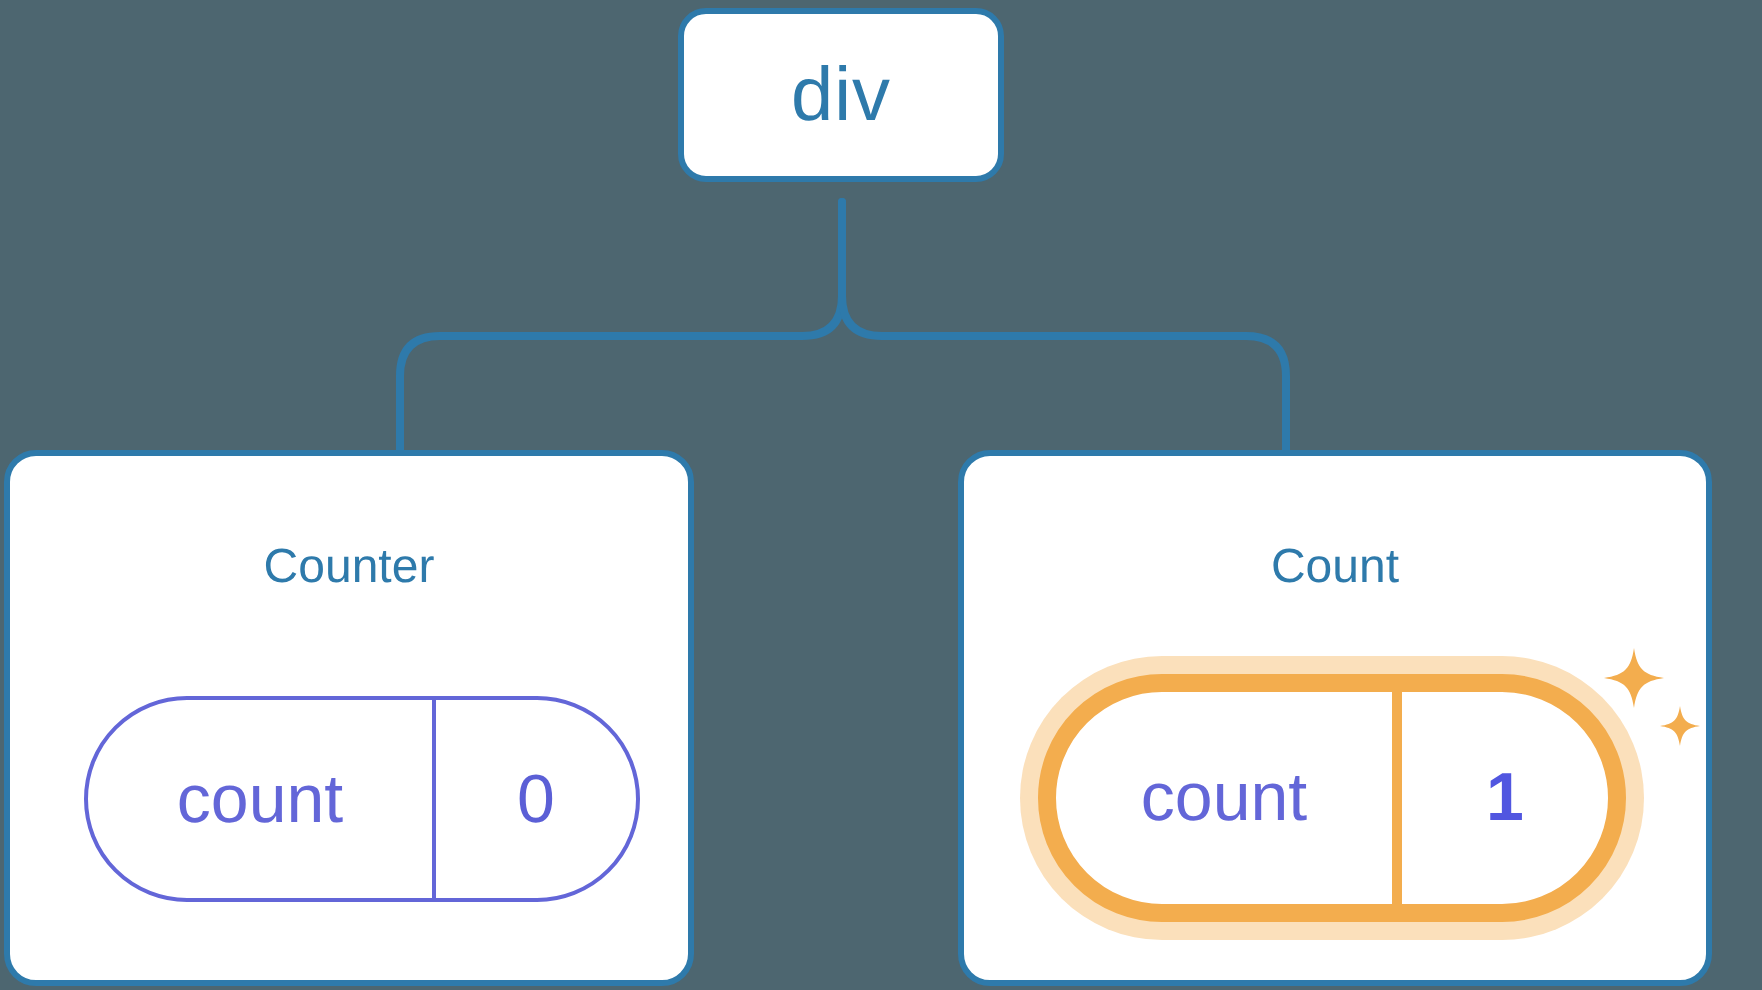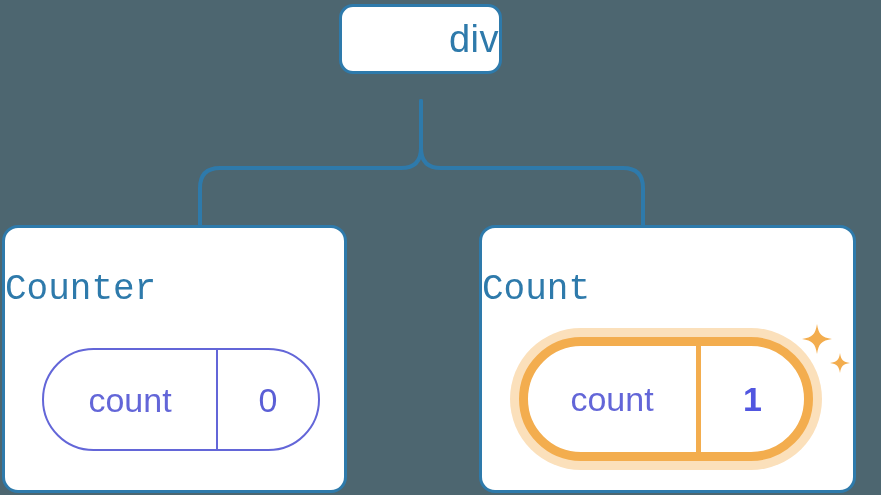--- a/index.html
+++ b/index.html
@@ -29,28 +29,28 @@
     height: 495px;
     pointer-events: none;
   }
 
   
   .node-root {
     position: absolute;
     left: 339px;
     top: 4px;
     width: 163px;
-    height: 70px;
+    height: 87px;
     background: #ffffff;
     border: 3px solid #2e7aab;
     border-radius: 14px;
     box-sizing: border-box;
     display: flex;
     align-items: center;
-    justify-content: flex-end;
+    justify-content: center;
   }
   .node-root-label {
     font-size: 38px;
     color: #2e7aab;
     letter-spacing: 0.5px;
     line-height: 1;
   }
 
   
   .card {
@@ -71,24 +71,24 @@
     top: 225px;
     width: 377px;
     height: 268px;
   }
 
   .card-title {
     position: absolute;
     left: 0;
     right: 0;
     top: 44px;
-    font-size: 36px;
+    text-align: center;
+    font-size: 24px;
     color: #2e7aab;
     line-height: 1;
-    font-family: Liberation Mono, monospace;
   }
 
   
   .pill-wrap {
     position: absolute;
     display: flex;
     align-items: stretch;
     box-sizing: border-box;
   }
   .pill-wrap.plain {

